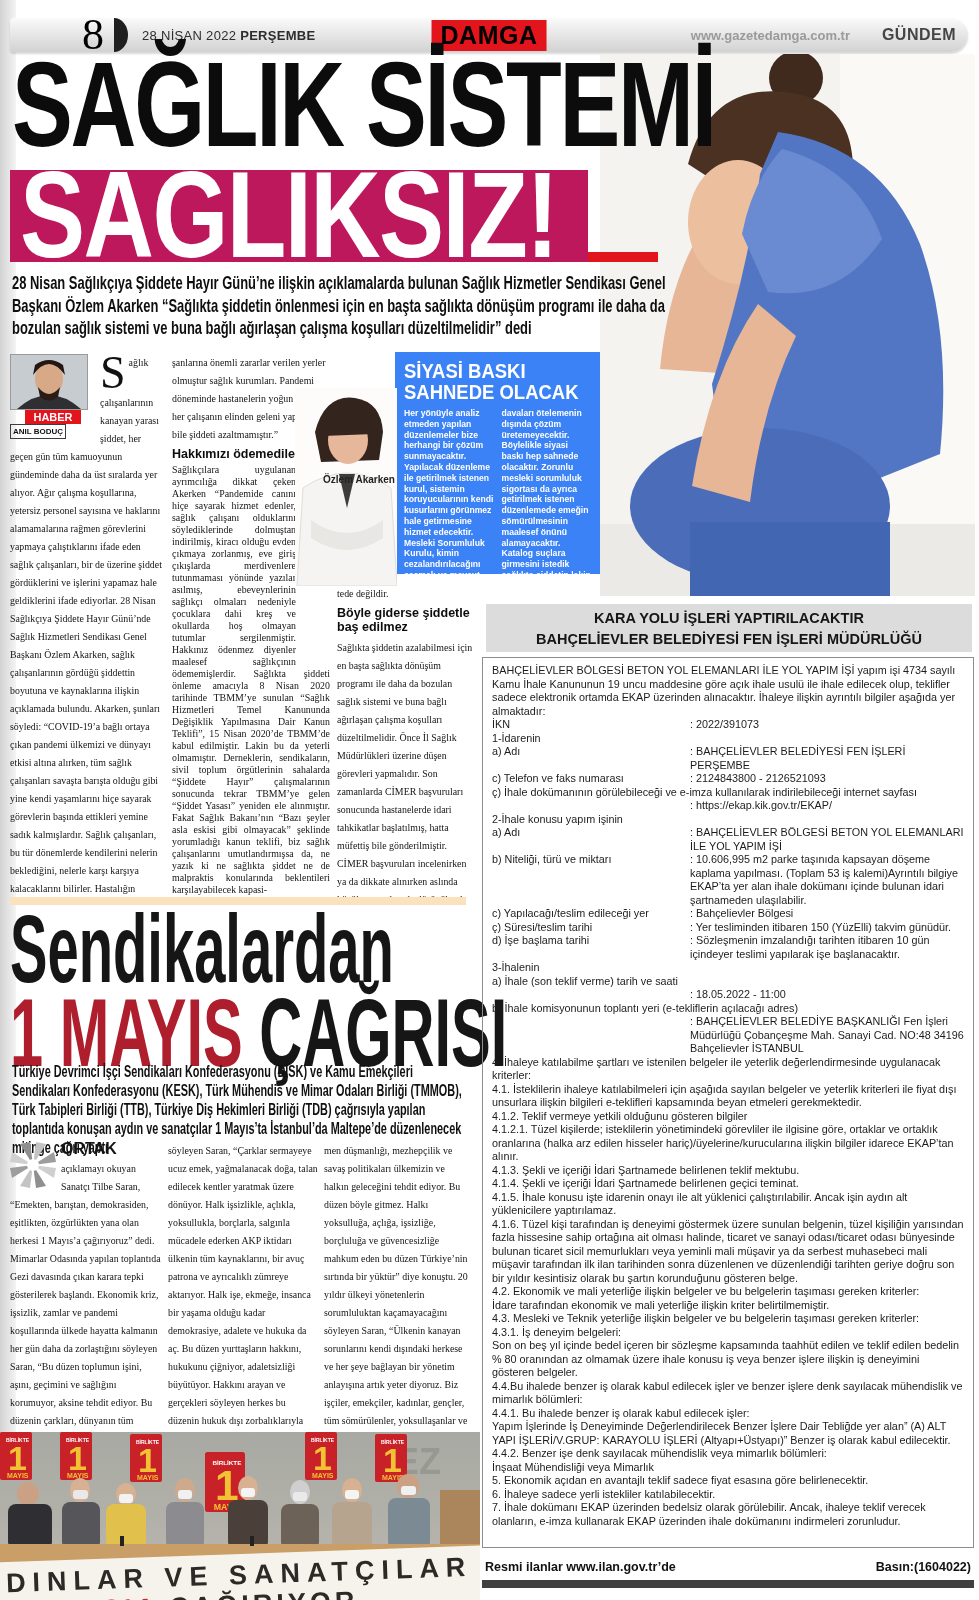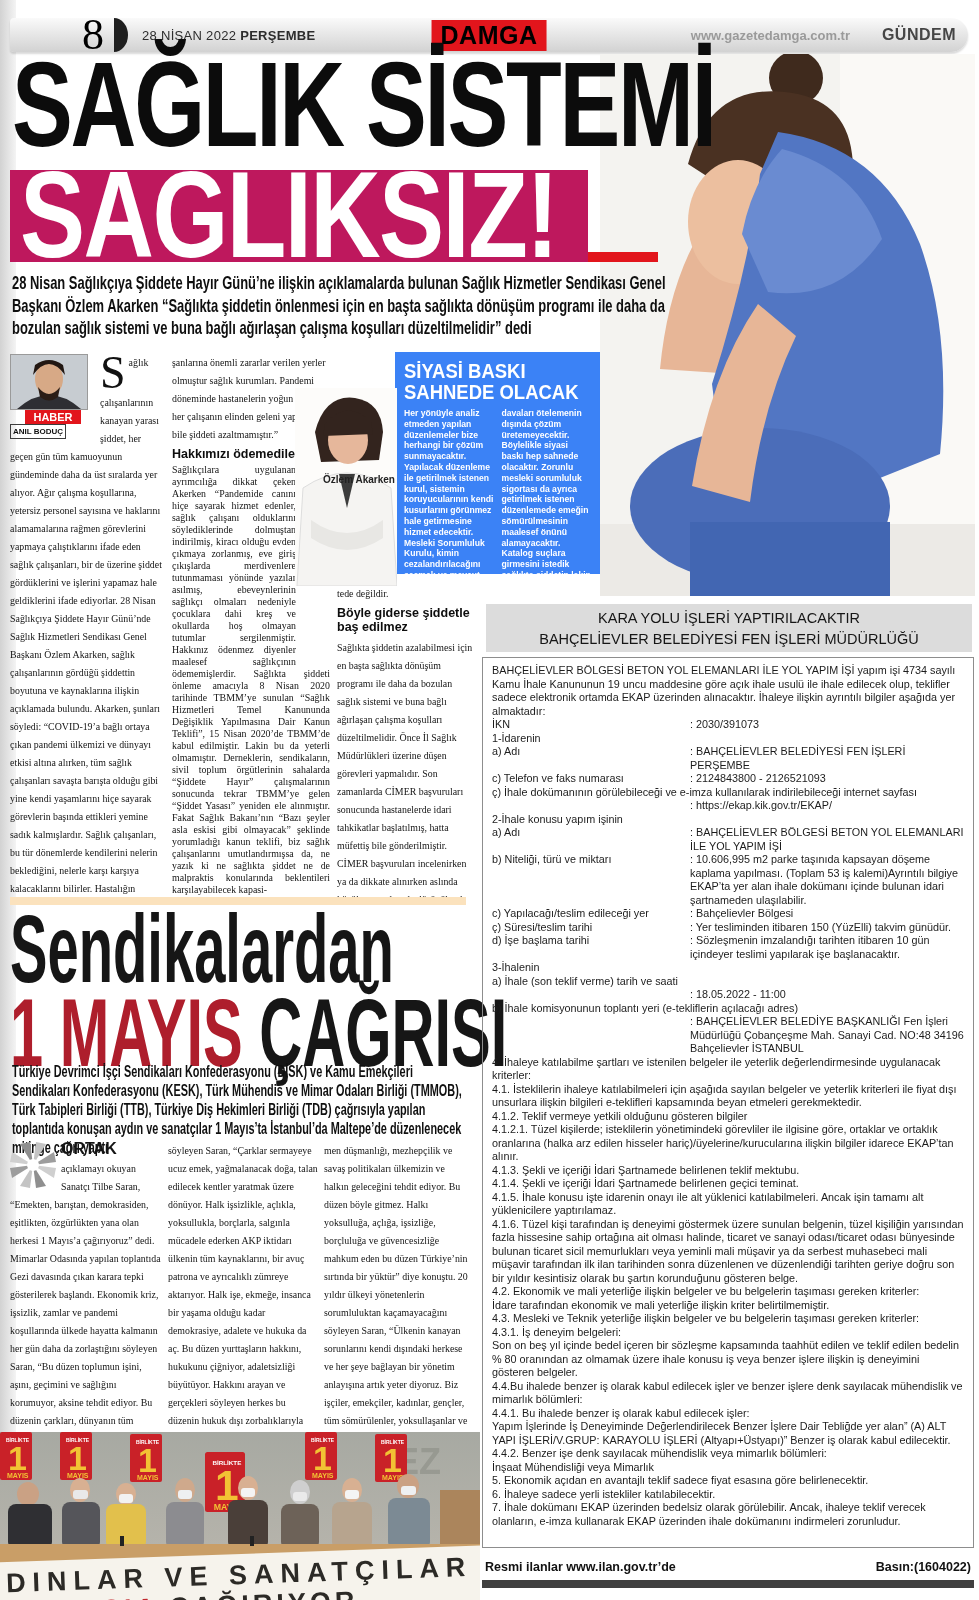--- a/index.html
+++ b/index.html
@@ -66,21 +66,21 @@
   .uh2 .red{color:#ae1e2c;}
   .udeck{position:absolute;left:12px;top:1062px;width:664px;transform:scaleX(.68);
          transform-origin:left top;font-weight:bold;font-size:16px;line-height:19px;color:#101010;}
   .ucol{position:absolute;top:1140px;height:290px;overflow:hidden;}
   .uc1{left:10px;width:152px;} .uc2{left:168px;width:150px;} .uc3{left:324px;width:148px;}
   .leadword{font-family:Liberation Sans, sans-serif;font-weight:bold;font-size:16px;}
   .sun{float:left;width:46px;height:46px;margin:2px 5px 0 0;}
   .uphoto{position:absolute;left:0;top:1432px;width:480px;height:168px;overflow:hidden;z-index:2;}
   
   .t-title{position:absolute;left:486px;top:604px;width:486px;height:48px;background:#dcdcdc;
-           text-align:center;font-weight:normal;font-size:14.5px;line-height:21px;color:#161616;
+           text-align:center;font-weight:bold;font-size:14.5px;line-height:21px;color:#161616;
            padding-top:4px;box-sizing:border-box;}
   .t-box{position:absolute;left:482px;top:657px;width:492px;height:891px;border:1px solid #8d8d8d;
          box-sizing:border-box;padding:6px 9px;overflow:hidden;font-size:10.8px;line-height:13.5px;
          color:#1c1c1c;}
   .tkv{display:flex;}
   .tk{flex:0 0 198px;}
   .tv{flex:1;}
   .t-footer{position:absolute;left:482px;top:1554px;width:492px;height:34px;display:flex;
             justify-content:space-between;align-items:center;font-weight:bold;font-size:12.5px;
             color:#111;border-bottom:8px solid #404040;box-sizing:border-box;padding:0 3px;}
@@ -281,21 +281,21 @@
 
   <div class="t-title">
     <span>KARA YOLU İŞLERİ YAPTIRILACAKTIR</span><br>
     <span>BAHÇELİEVLER BELEDİYESİ FEN İŞLERİ MÜDÜRLÜĞÜ</span>
   </div>
   <div class="t-box">
     <div>
         <div class="tp">BAHÇELİEVLER BÖLGESİ BETON YOL ELEMANLARI İLE YOL YAPIM İŞİ yapım işi 4734 sayılı Kamu İhale Kanununun 19 uncu maddesine göre açık ihale usulü ile ihale edilecek olup, teklifler sadece elektronik ortamda EKAP üzerinden alınacaktır. İhaleye ilişkin ayrıntılı bilgiler aşağıda yer almaktadır:</div>
         <div class="tkv">
           <span class="tk">İKN</span>
-          <span class="tv">: 2030/391073</span>
+          <span class="tv">: 2022/391073</span>
         </div>
         <div class="tp">1-İdarenin</div>
         <div class="tkv">
           <span class="tk">a) Adı</span>
           <span class="tv">: BAHÇELİEVLER BELEDİYESİ FEN İŞLERİ PERŞEMBE</span>
         </div>
         <div class="tkv">
           <span class="tk">c) Telefon ve faks numarası</span>
           <span class="tv">: 2124843800 - 2126521093</span>
         </div>
@@ -335,21 +335,21 @@
         <div class="tkv">
           <span class="tk"></span>
           <span class="tv">: BAHÇELİEVLER BELEDİYE BAŞKANLIĞI Fen İşleri Müdürlüğü Çobançeşme Mah. Sanayi Cad. NO:48 34196 Bahçelievler İSTANBUL</span>
         </div>
         <div class="tp">4. İhaleye katılabilme şartları ve istenilen belgeler ile yeterlik değerlendirmesinde uygulanacak kriterler:</div>
         <div class="tp">4.1. İsteklilerin ihaleye katılabilmeleri için aşağıda sayılan belgeler ve yeterlik kriterleri ile fiyat dışı unsurlara ilişkin bilgileri e-teklifleri kapsamında beyan etmeleri gerekmektedir.</div>
         <div class="tp">4.1.2. Teklif vermeye yetkili olduğunu gösteren bilgiler</div>
         <div class="tp">4.1.2.1. Tüzel kişilerde; isteklilerin yönetimindeki görevliler ile ilgisine göre, ortaklar ve ortaklık oranlarına (halka arz edilen hisseler hariç)/üyelerine/kurucularına ilişkin bilgiler idarece EKAP’tan alınır.</div>
         <div class="tp">4.1.3. Şekli ve içeriği İdari Şartnamede belirlenen teklif mektubu.</div>
         <div class="tp">4.1.4. Şekli ve içeriği İdari Şartnamede belirlenen geçici teminat.</div>
-        <div class="tp">4.1.5. İhale konusu işte idarenin onayı ile alt yüklenici katılabilmeleri. Ancak işin tamamı alt yüklenicilere yaptırılamaz.</div>
+        <div class="tp">4.1.5. İhale konusu işte idarenin onayı ile alt yüklenici çalıştırılabilir. Ancak işin aydın alt yüklenicilere yaptırılamaz.</div>
         <div class="tp">4.1.6. Tüzel kişi tarafından iş deneyimi göstermek üzere sunulan belgenin, tüzel kişiliğin yarısından fazla hissesine sahip ortağına ait olması halinde, ticaret ve sanayi odası/ticaret odası bünyesinde bulunan ticaret sicil memurlukları veya yeminli mali müşavir ya da serbest muhasebeci mali müşavir tarafından ilk ilan tarihinden sonra düzenlenen ve düzenlendiği tarihten geriye doğru son bir yıldır kesintisiz olarak bu şartın korunduğunu gösteren belge.</div>
         <div class="tp">4.2. Ekonomik ve mali yeterliğe ilişkin belgeler ve bu belgelerin taşıması gereken kriterler:</div>
         <div class="tp">İdare tarafından ekonomik ve mali yeterliğe ilişkin kriter belirtilmemiştir.</div>
         <div class="tp">4.3. Mesleki ve Teknik yeterliğe ilişkin belgeler ve bu belgelerin taşıması gereken kriterler:</div>
         <div class="tp">4.3.1. İş deneyim belgeleri:</div>
         <div class="tp">Son on beş yıl içinde bedel içeren bir sözleşme kapsamında taahhüt edilen ve teklif edilen bedelin % 80 oranından az olmamak üzere ihale konusu iş veya benzer işlere ilişkin iş deneyimini gösteren belgeler.</div>
         <div class="tp">4.4.Bu ihalede benzer iş olarak kabul edilecek işler ve benzer işlere denk sayılacak mühendislik ve mimarlık bölümleri:</div>
         <div class="tp">4.4.1. Bu ihalede benzer iş olarak kabul edilecek işler:</div>
         <div class="tp">Yapım İşlerinde İş Deneyiminde Değerlendirilecek Benzer İşlere Dair Tebliğde yer alan” (A) ALT YAPI İŞLERİ/V.GRUP: KARAYOLU İŞLERİ (Altyapı+Üstyapı)” Benzer iş olarak kabul edilecektir.</div>
         <div class="tp">4.4.2. Benzer işe denk sayılacak mühendislik veya mimarlık bölümleri:</div>

